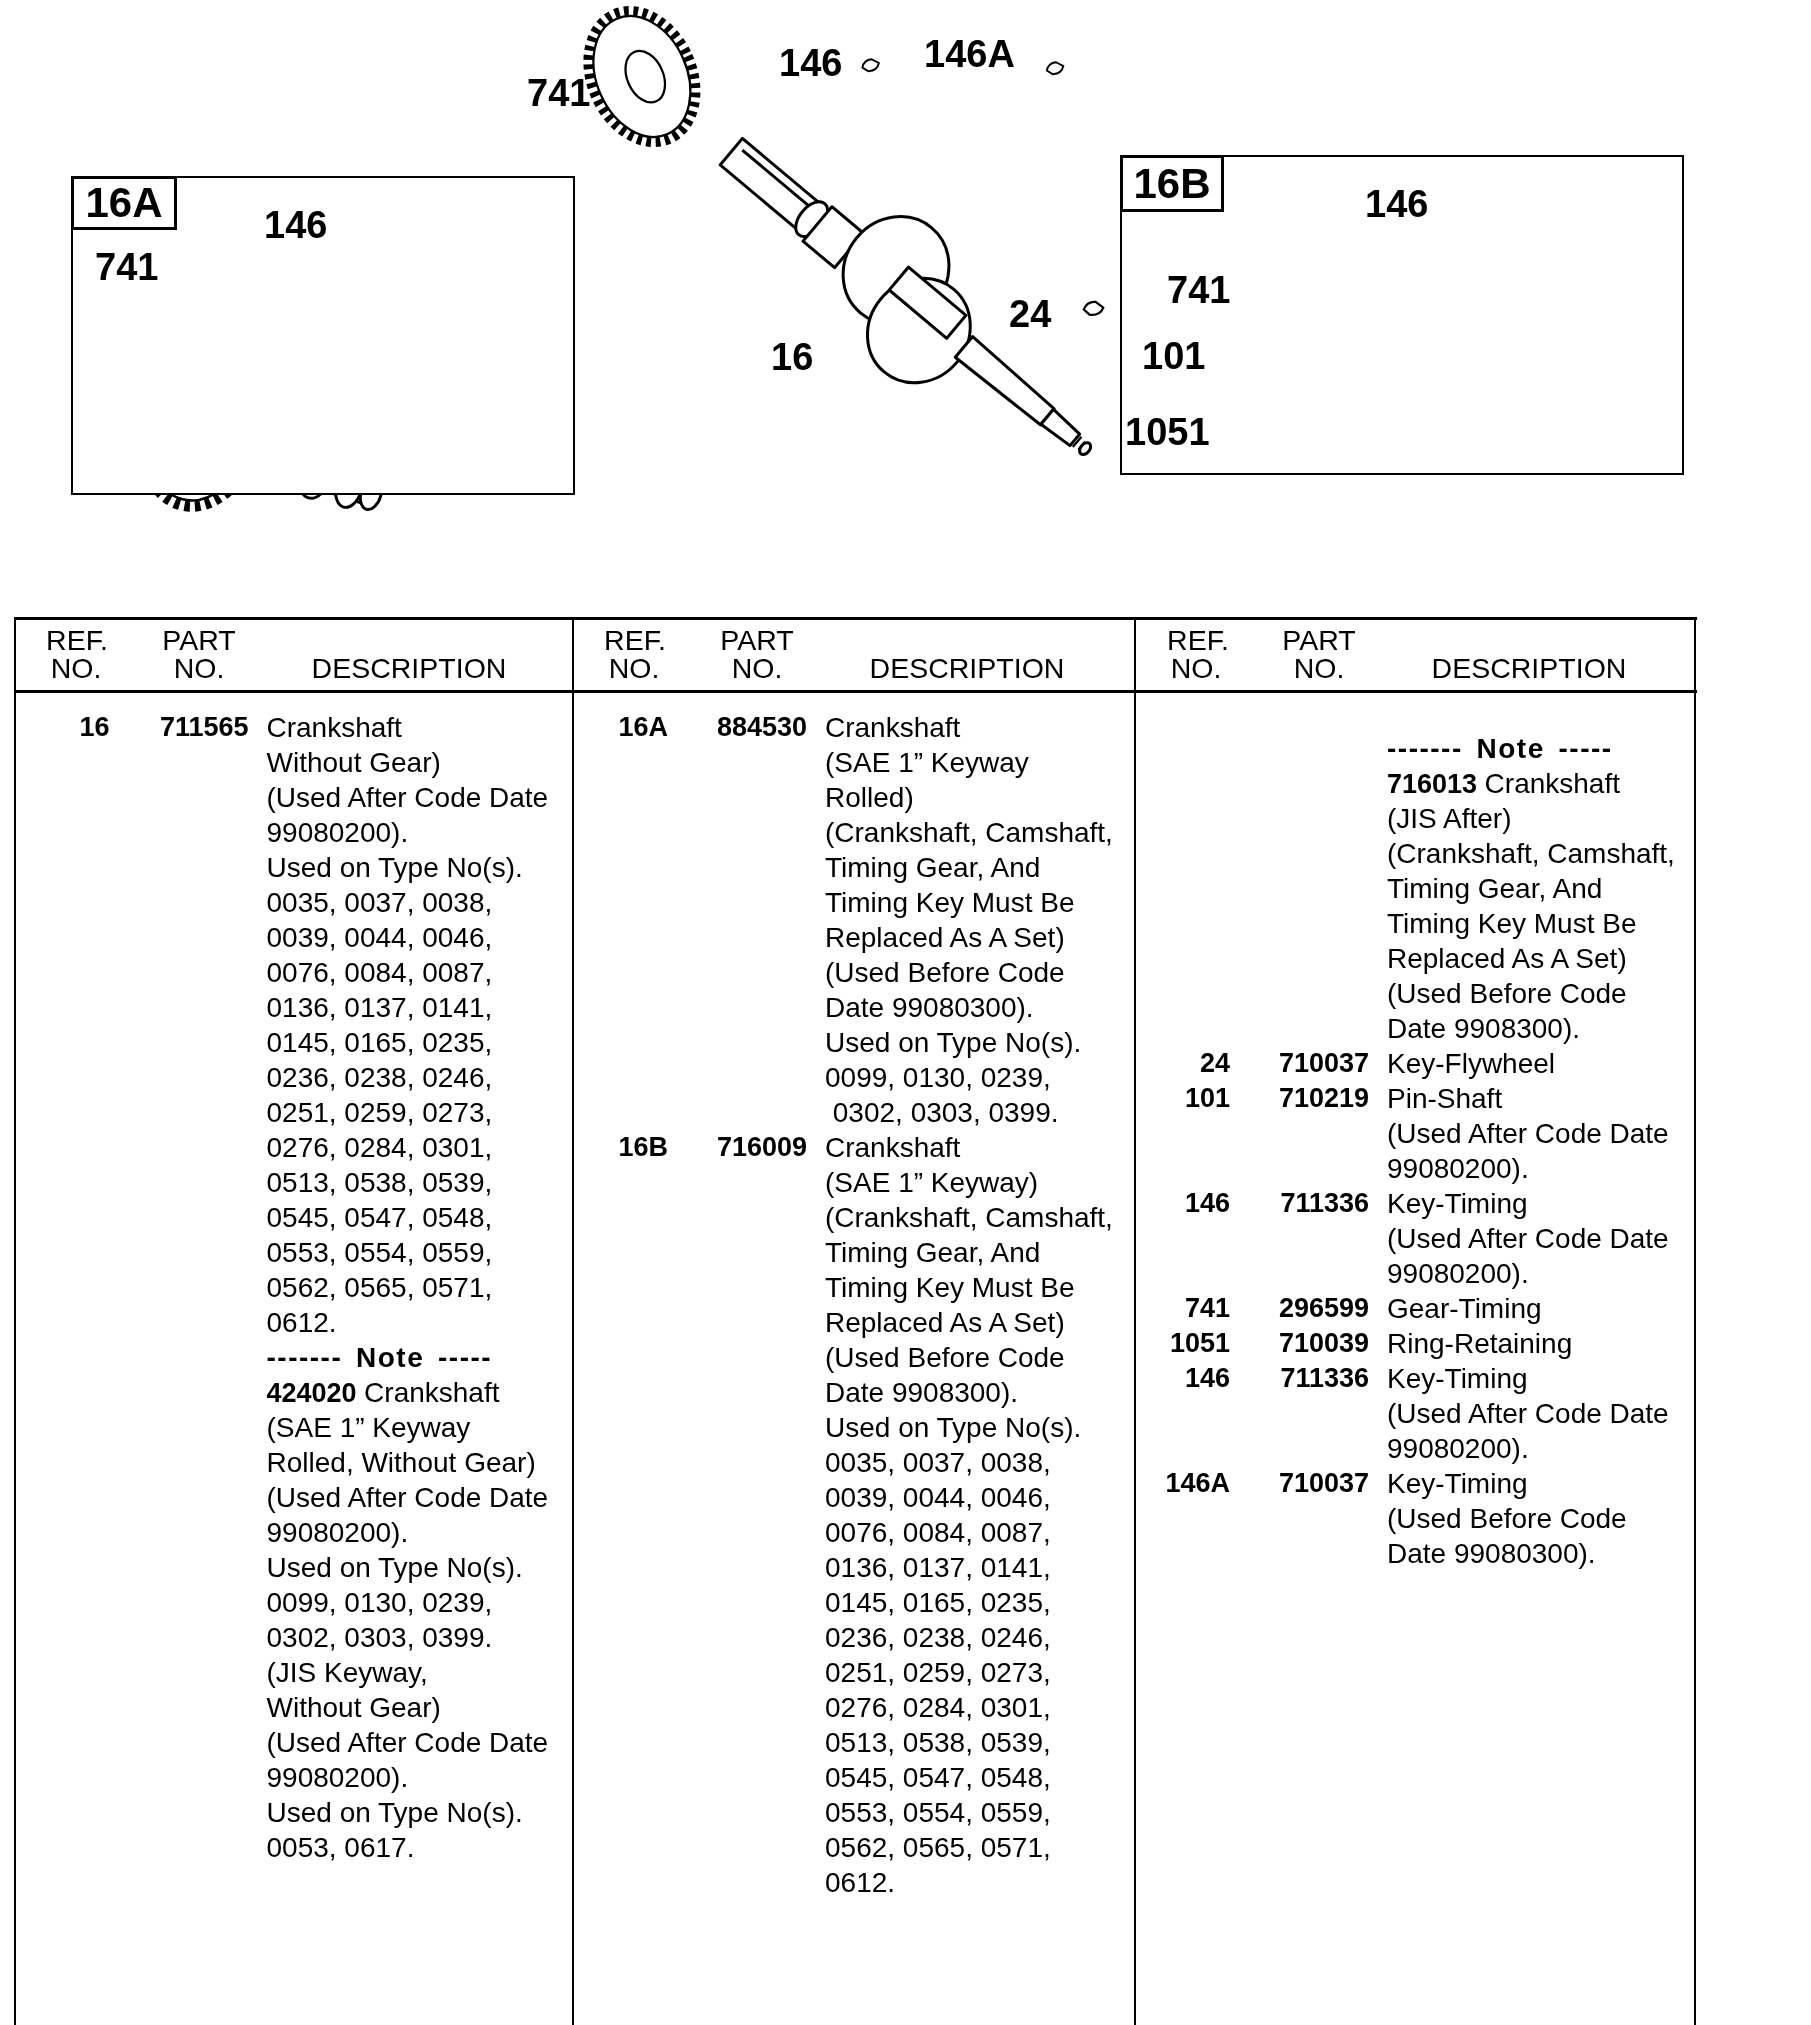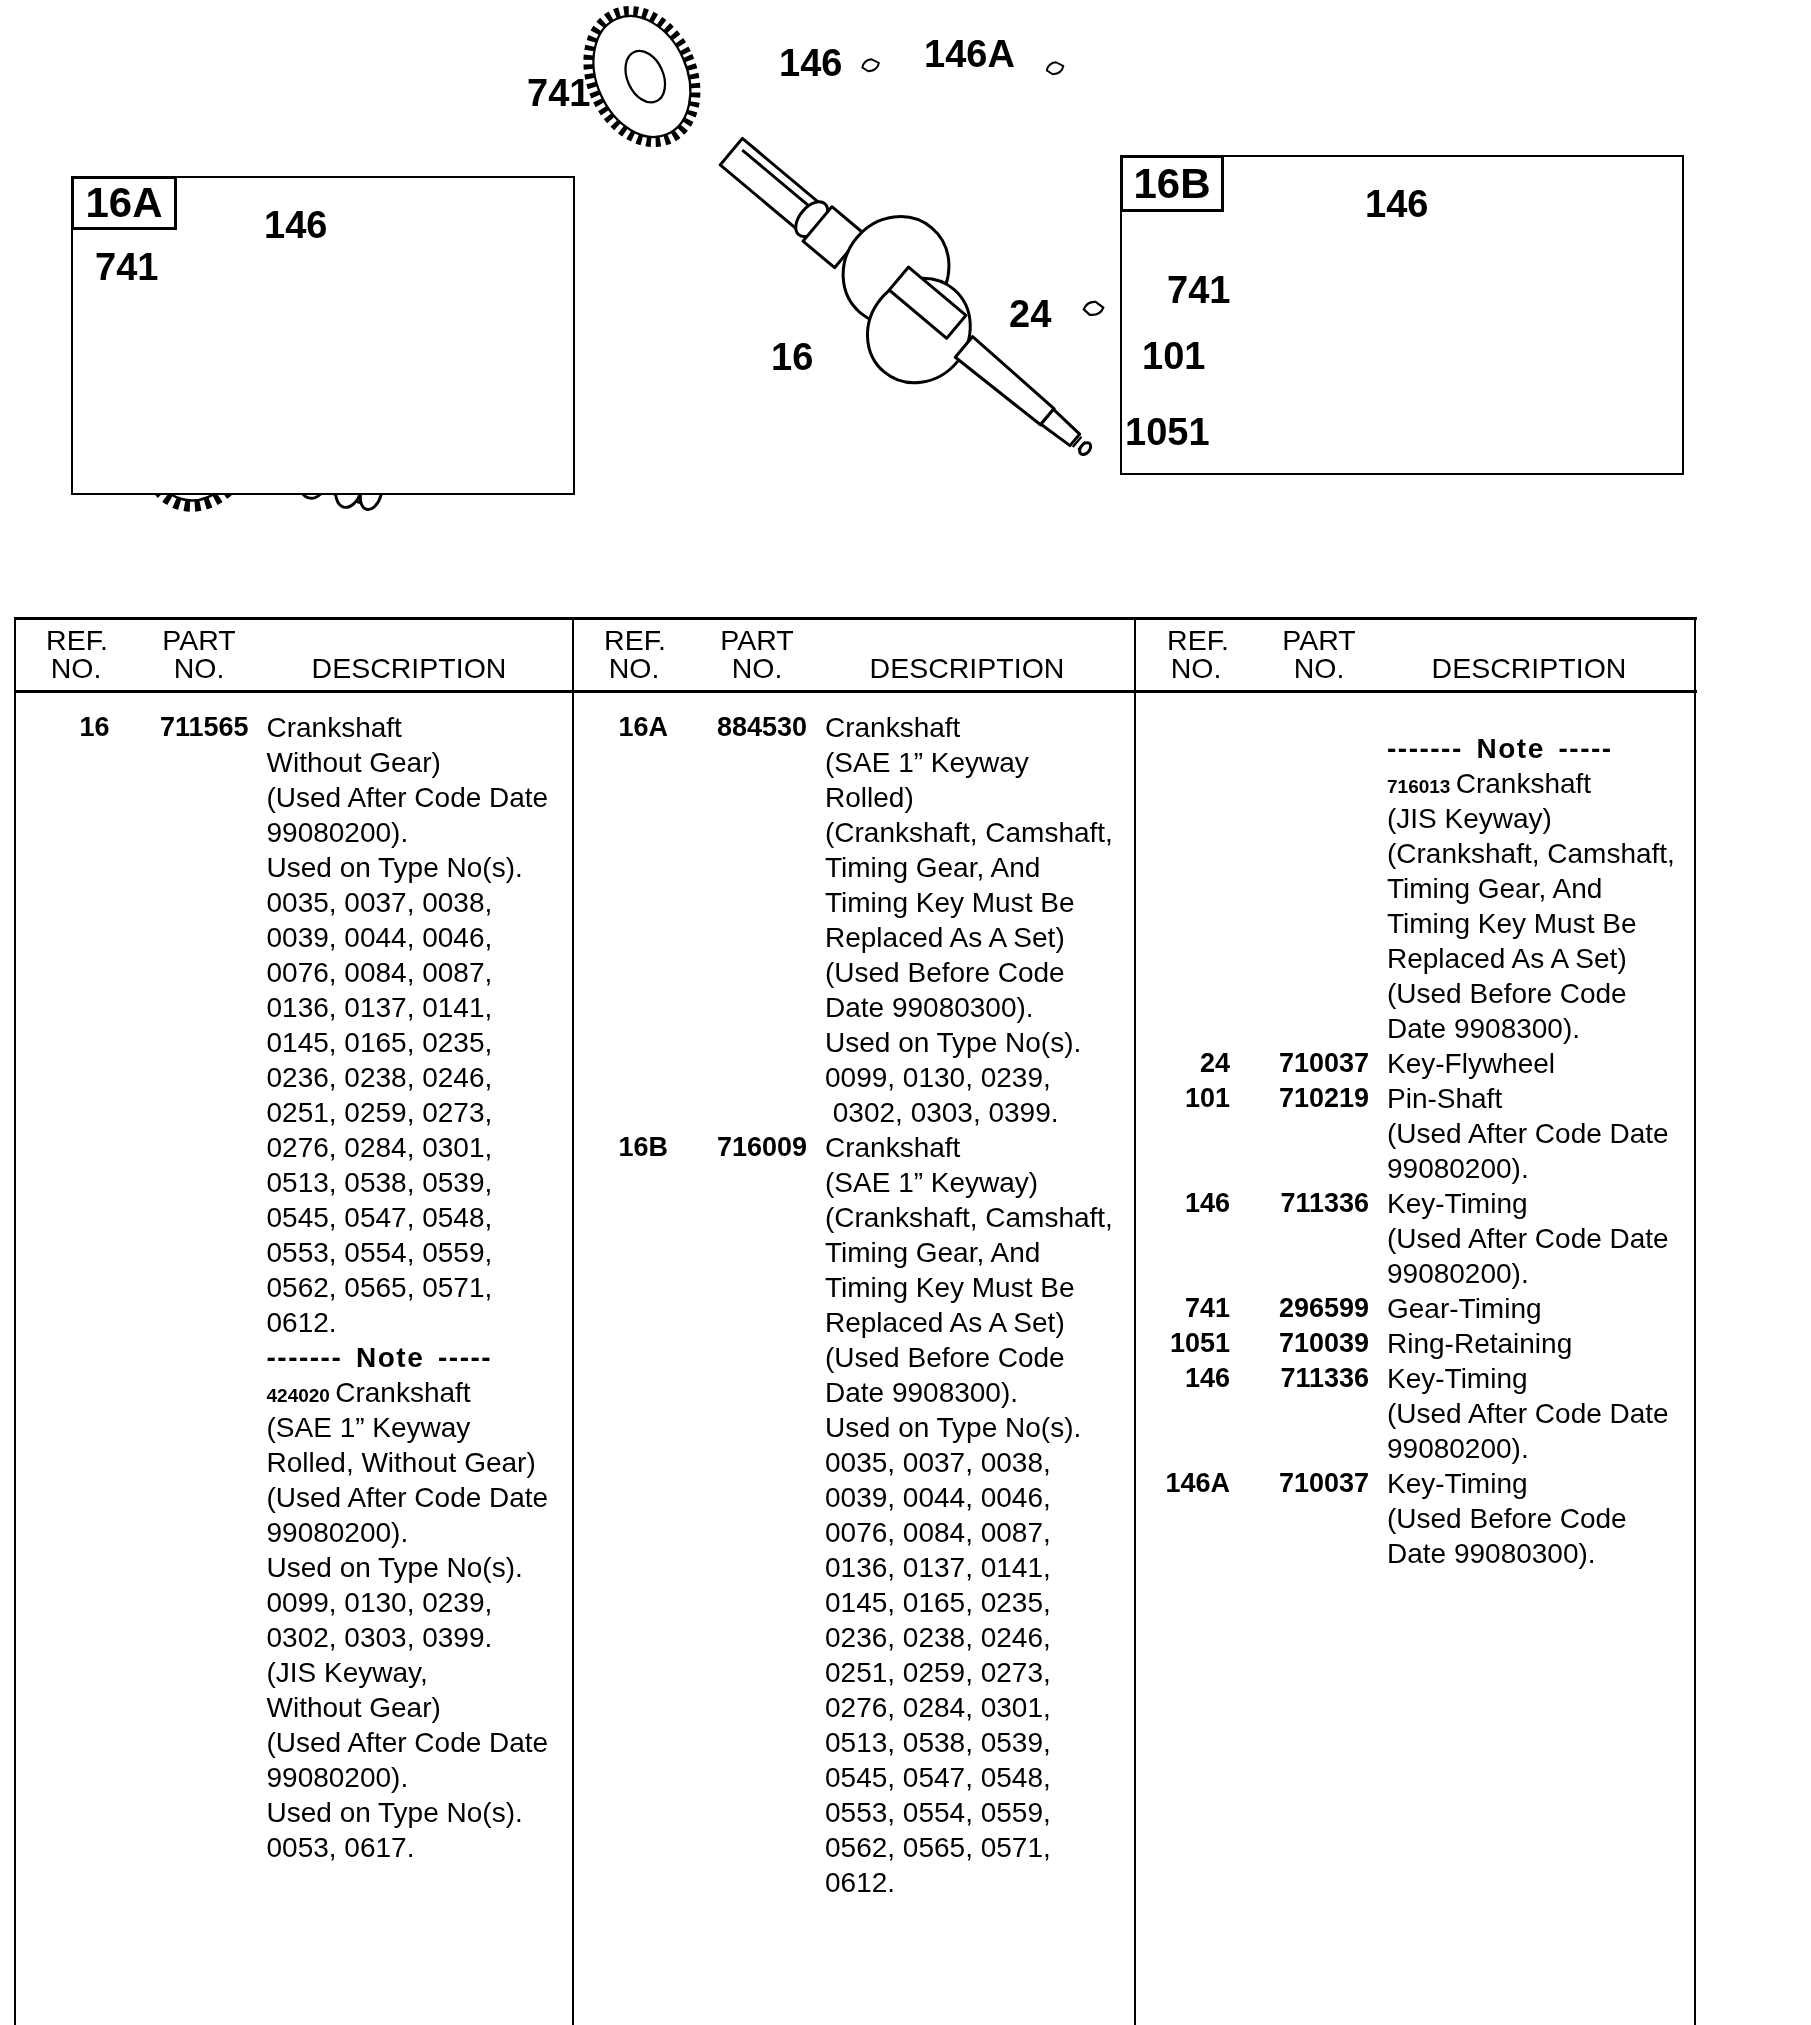--- a/index.html
+++ b/index.html
@@ -16,21 +16,21 @@
   
   .hcell{position:absolute;font-size:28.5px;white-space:nowrap;transform:translateX(-50%);}
   
   .tcol{position:absolute;width:558px;}
   .tline{position:relative;height:35px;line-height:35px;white-space:nowrap;}
   .tline .ref{position:absolute;left:0;width:96px;text-align:right;
               font-weight:bold;font-size:27px;}
   .tline .part{position:absolute;left:110px;width:125px;text-align:right;
                font-weight:bold;font-size:27px;}
   .tline .desc{display:inline-block;margin-left:253px;font-size:28px;}
-  .tline .desc b{font-size:19px;text-align:right;}
+  .tline .desc b{font-size:27px;text-align:right;}
   .tline .desc.b{font-weight:bold;letter-spacing:1.5px;word-spacing:4.5px;}
   svg{position:absolute;left:0;top:0;}
 </style>
 </head>
 <body>
 
 <svg width="1811" height="615" viewBox="0 0 2415 820">
   <defs>
     <g id="g-gear">
       <ellipse cx="0" cy="0" rx="60" ry="84" fill="#fff" stroke="#000" stroke-width="3"></ellipse>
@@ -240,21 +240,21 @@
     <div class="tline"><span class="desc">0276, 0284, 0301,</span></div>
     <div class="tline"><span class="desc">0513, 0538, 0539,</span></div>
     <div class="tline"><span class="desc">0545, 0547, 0548,</span></div>
     <div class="tline"><span class="desc">0553, 0554, 0559,</span></div>
     <div class="tline"><span class="desc">0562, 0565, 0571,</span></div>
     <div class="tline"><span class="desc">0612.</span></div>
   </div>
 <div id="col2" class="tcol" style="left:1134px;top:731px;">
     <div class="tline"><span class="desc b">------- Note -----</span></div>
     <div class="tline"><span class="desc"><b>716013 </b>Crankshaft</span></div>
-    <div class="tline"><span class="desc">(JIS Keyway)</span></div>
+    <div class="tline"><span class="desc">(JIS After)</span></div>
     <div class="tline"><span class="desc">(Crankshaft, Camshaft,</span></div>
     <div class="tline"><span class="desc">Timing Gear, And</span></div>
     <div class="tline"><span class="desc">Timing Key Must Be</span></div>
     <div class="tline"><span class="desc">Replaced As A Set)</span></div>
     <div class="tline"><span class="desc">(Used Before Code</span></div>
     <div class="tline"><span class="desc">Date 9908300).</span></div>
     <div class="tline"><span class="ref">24</span><span class="part">710037</span><span class="desc">Key-Flywheel</span></div>
     <div class="tline"><span class="ref">101</span><span class="part">710219</span><span class="desc">Pin-Shaft</span></div>
     <div class="tline"><span class="desc">(Used After Code Date</span></div>
     <div class="tline"><span class="desc">99080200).</span></div>

